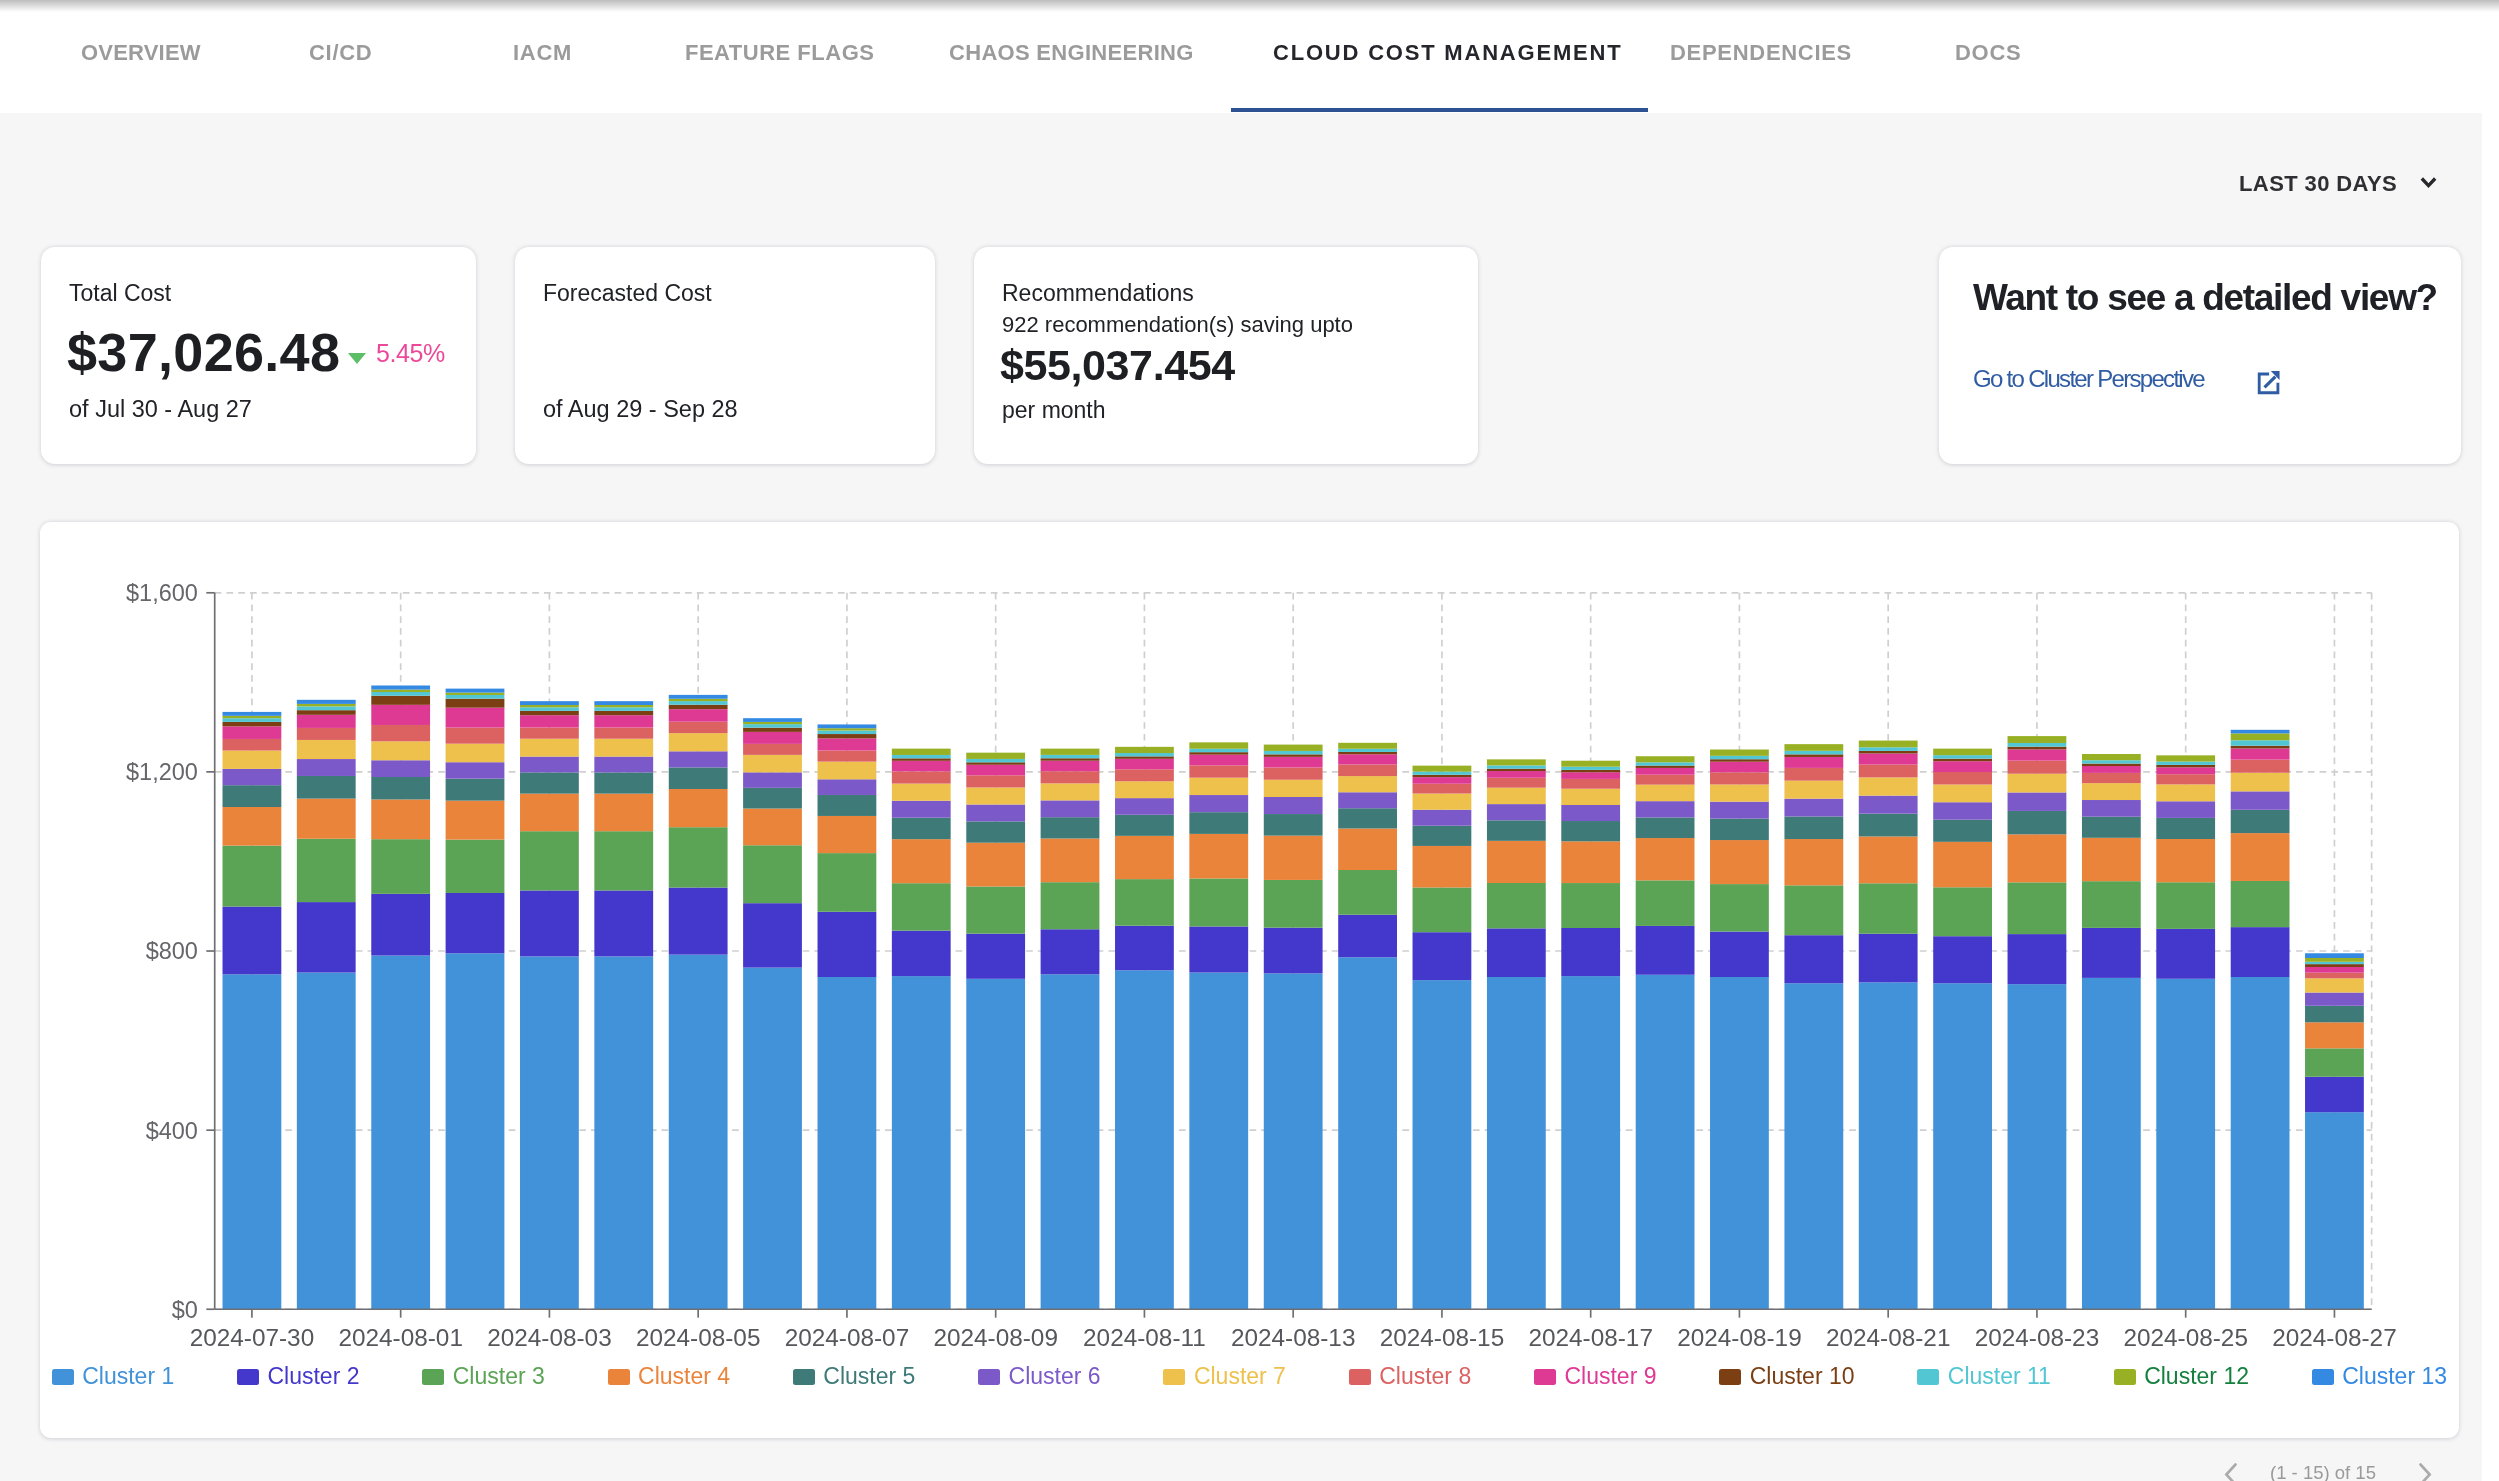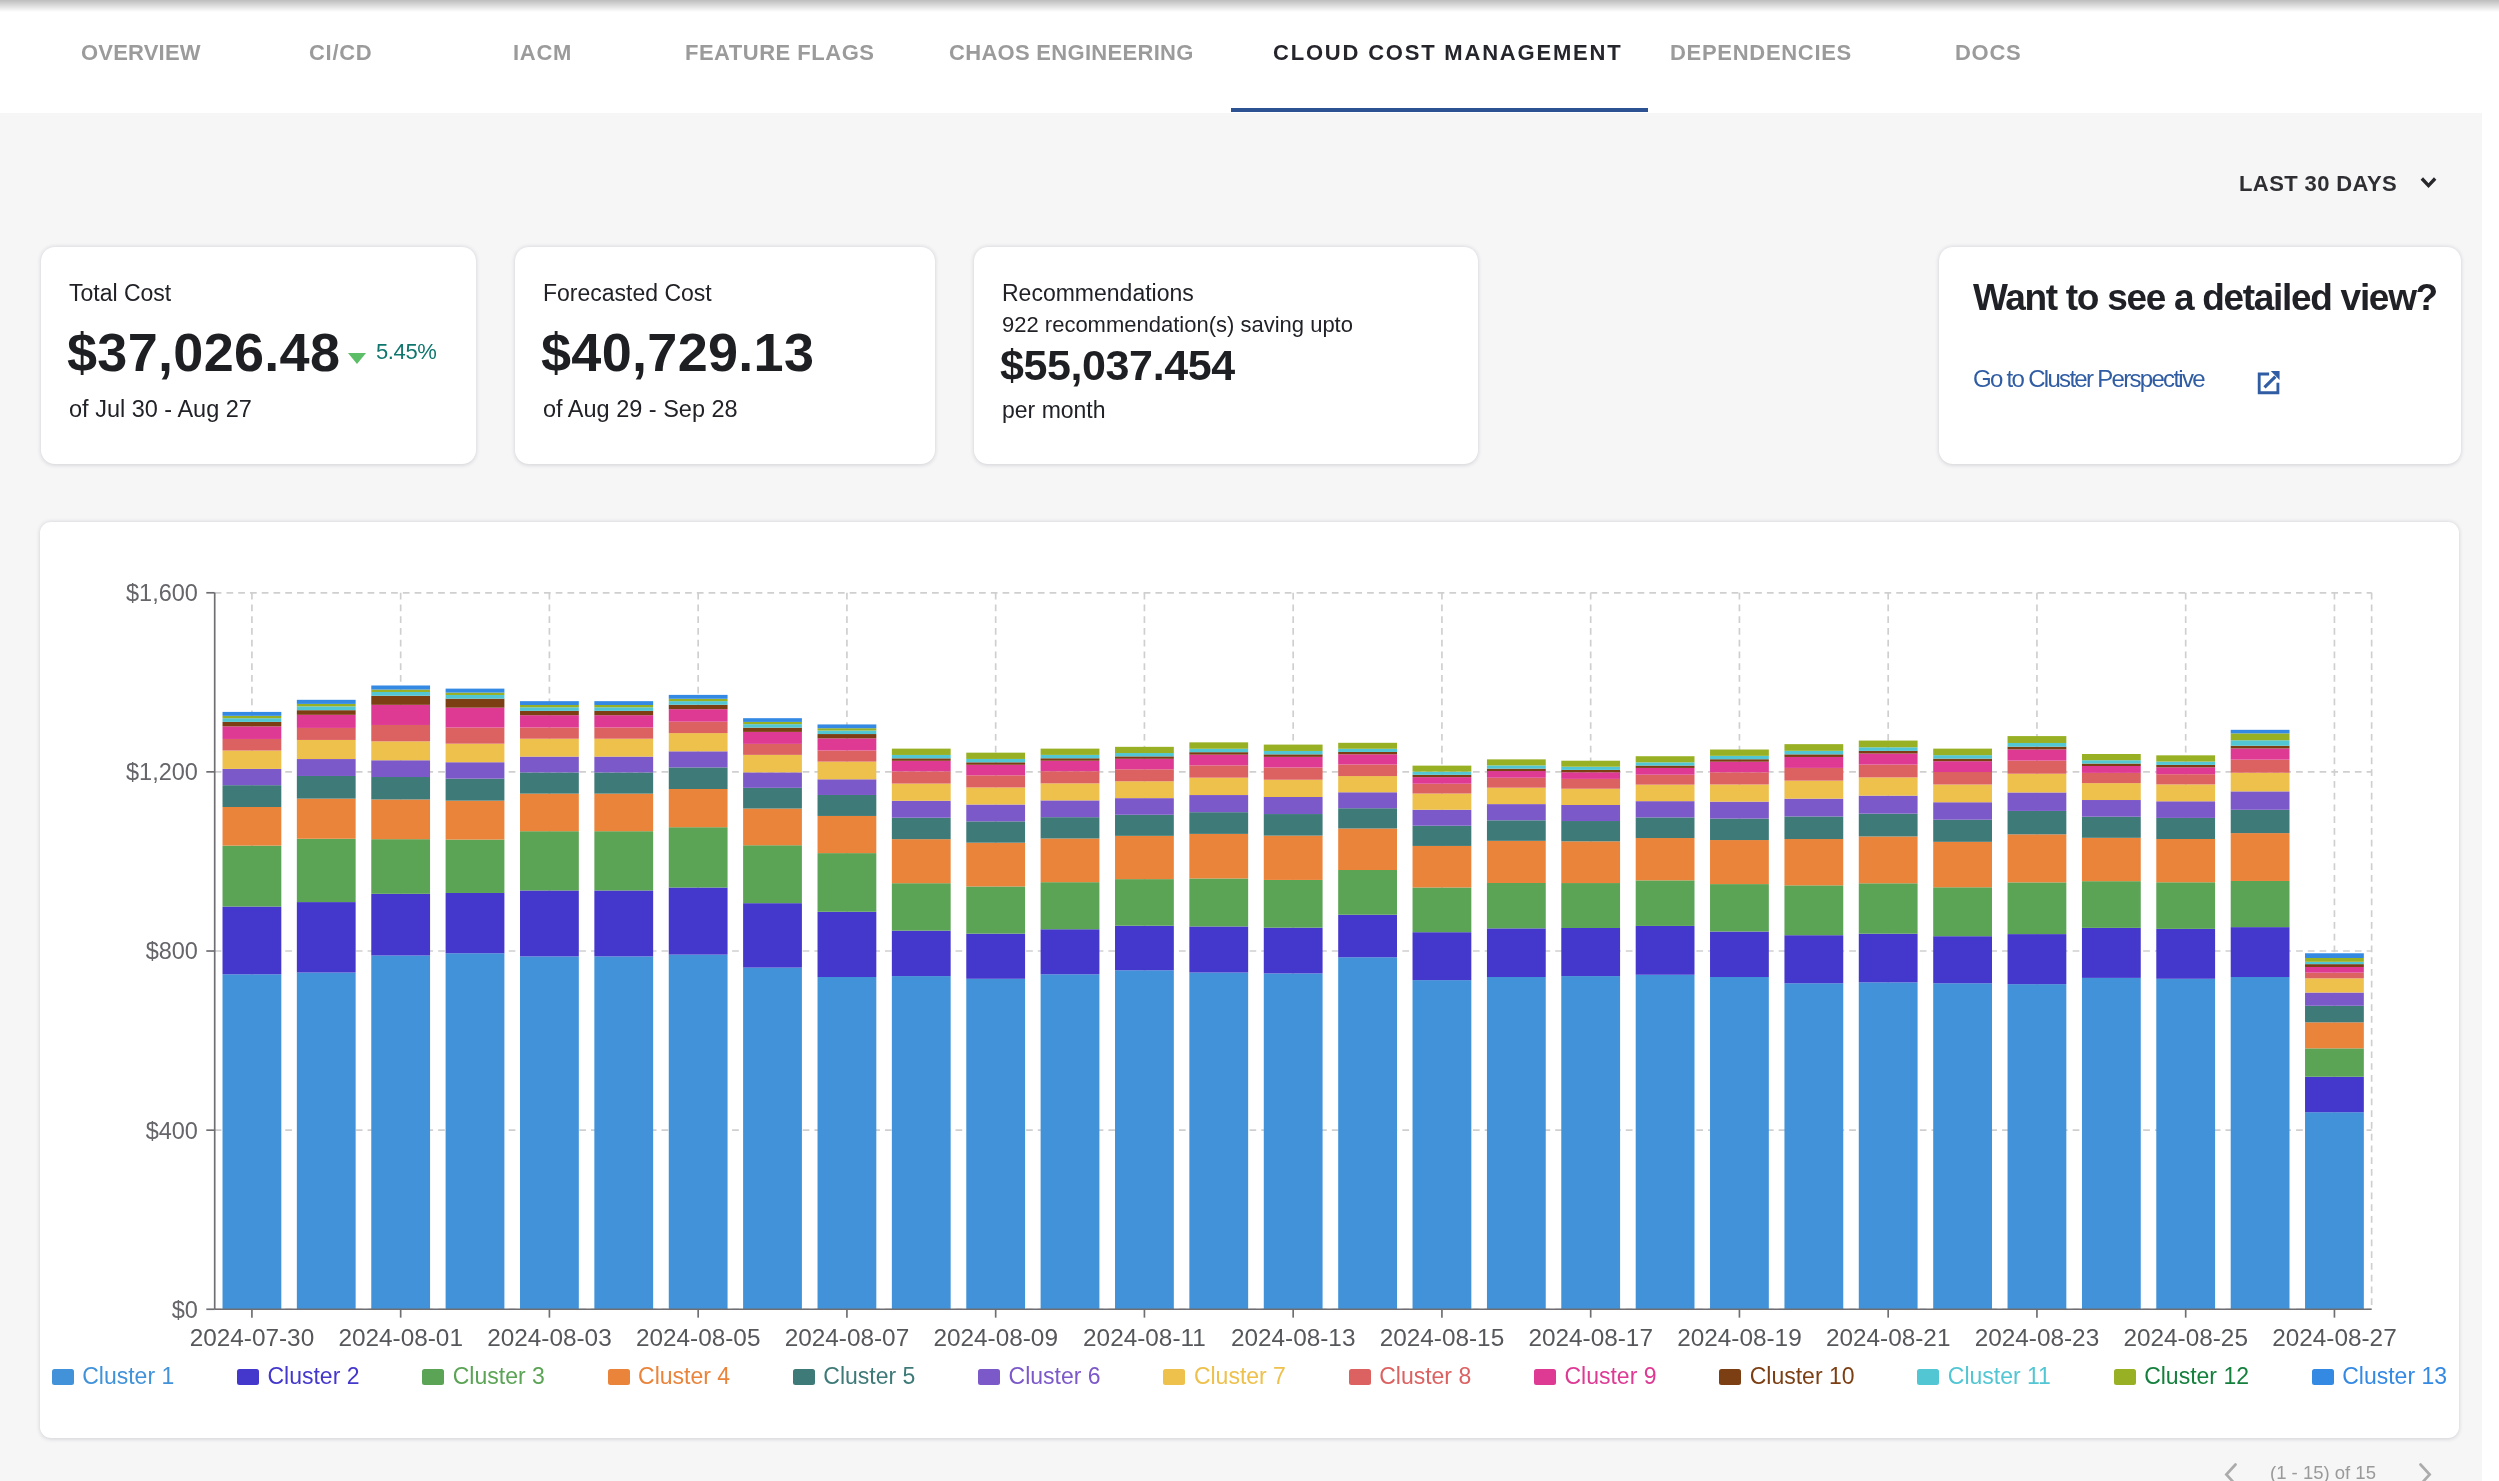--- a/index.html
+++ b/index.html
@@ -12,21 +12,21 @@
 .range{position:absolute;top:171px;right:2500px;left:2239px;font-size:22px;font-weight:700;letter-spacing:0.4px;color:#2e2e33;white-space:nowrap}
 .card{position:absolute;top:247px;background:#fff;border-radius:14px;box-shadow:0 0.8px 4.2px rgba(40,41,61,.18)}
 .card1{left:41px;width:435px;height:217px}
 .card2{left:515px;width:420px;height:217px}
 .card3{left:974px;width:504px;height:217px}
 .card4{left:1939px;width:522px;height:217px}
 .ct{position:absolute;left:28px;top:33px;font-size:23px;color:#212227}
 .cnum{position:absolute;left:26px;top:74px;font-size:54px;font-weight:700;color:#1e1f23;letter-spacing:0.3px;white-space:nowrap}
 .csub{position:absolute;left:28px;top:149px;font-size:23.5px;color:#212227;white-space:nowrap}
 .tri{position:absolute;left:307px;top:106px;width:0;height:0;border-left:9.2px solid transparent;border-right:9.2px solid transparent;border-top:11px solid #5cbe66}
-.pct{position:absolute;left:335px;top:92px;font-size:22px;letter-spacing:-0.4px;color:#0f766e}
+.pct{position:absolute;left:335px;top:92px;font-size:25px;letter-spacing:-0.4px;color:#ec4899}
 .c3l2{position:absolute;left:28px;top:65px;font-size:22px;color:#212227;white-space:nowrap}
 .c3num{position:absolute;left:26px;top:94px;font-size:43px;font-weight:700;color:#1e1f23;letter-spacing:-0.4px}
 .c3sub{position:absolute;left:28px;top:150px;font-size:23px;color:#212227}
 .c4t{position:absolute;left:34px;top:30px;font-size:37px;font-weight:700;letter-spacing:-1.3px;color:#202126;white-space:nowrap}
 .c4link{position:absolute;left:34px;top:118px;font-size:24px;letter-spacing:-1.7px;color:#2f5ca3;white-space:nowrap}
 .panel{position:absolute;left:40px;top:522px;width:2419px;height:916px;background:#fff;border-radius:11px;box-shadow:0 0.8px 4.2px rgba(40,41,61,.18)}
 .legend{position:absolute;left:0;top:841px;width:2419px;display:flex;justify-content:space-between;align-items:center}
 .litem{display:flex;align-items:center;margin:0 11.8px;white-space:nowrap}
 .lsq{display:inline-block;width:22px;height:16px;border-radius:2.5px;margin-right:8.4px}
 .ltx{font-size:23px}
@@ -51,21 +51,20 @@
     </svg></div>
 <div class="card card1">
   <div class="ct">Total Cost</div>
   <div class="cnum">$37,026.48</div>
   <div class="tri"></div>
     <div class="pct">5.45%</div>
   <div class="csub">of Jul 30 - Aug 27</div>
 </div>
 <div class="card card2">
   <div class="ct">Forecasted Cost</div>
-  <div class="cnum">$40,729.13</div>
   <div class="csub">of Aug 29 - Sep 28</div>
 </div>
 <div class="card card3">
   <div class="ct">Recommendations</div>
   <div class="c3l2">922 recommendation(s) saving upto</div>
   <div class="c3num">$55,037.454</div>
   <div class="c3sub">per month</div>
 </div>
 <div class="card card4">
   <div class="c4t">Want to see a detailed view?</div>

